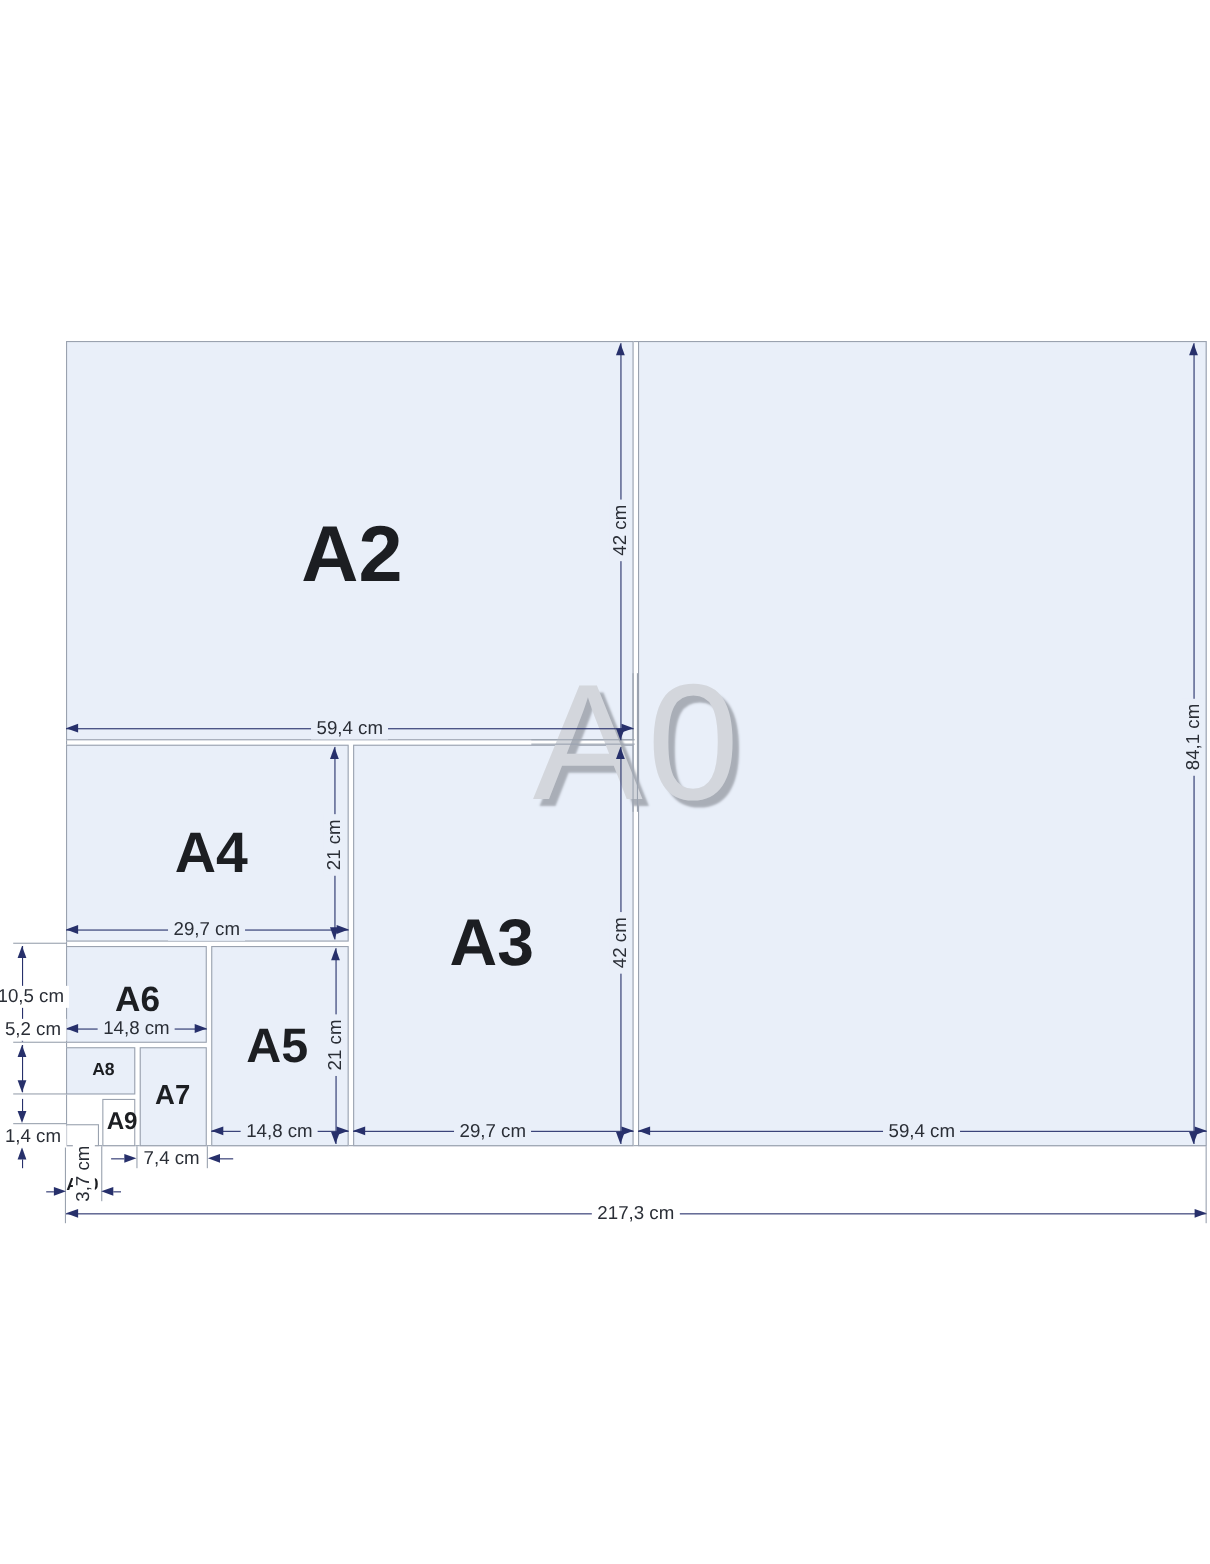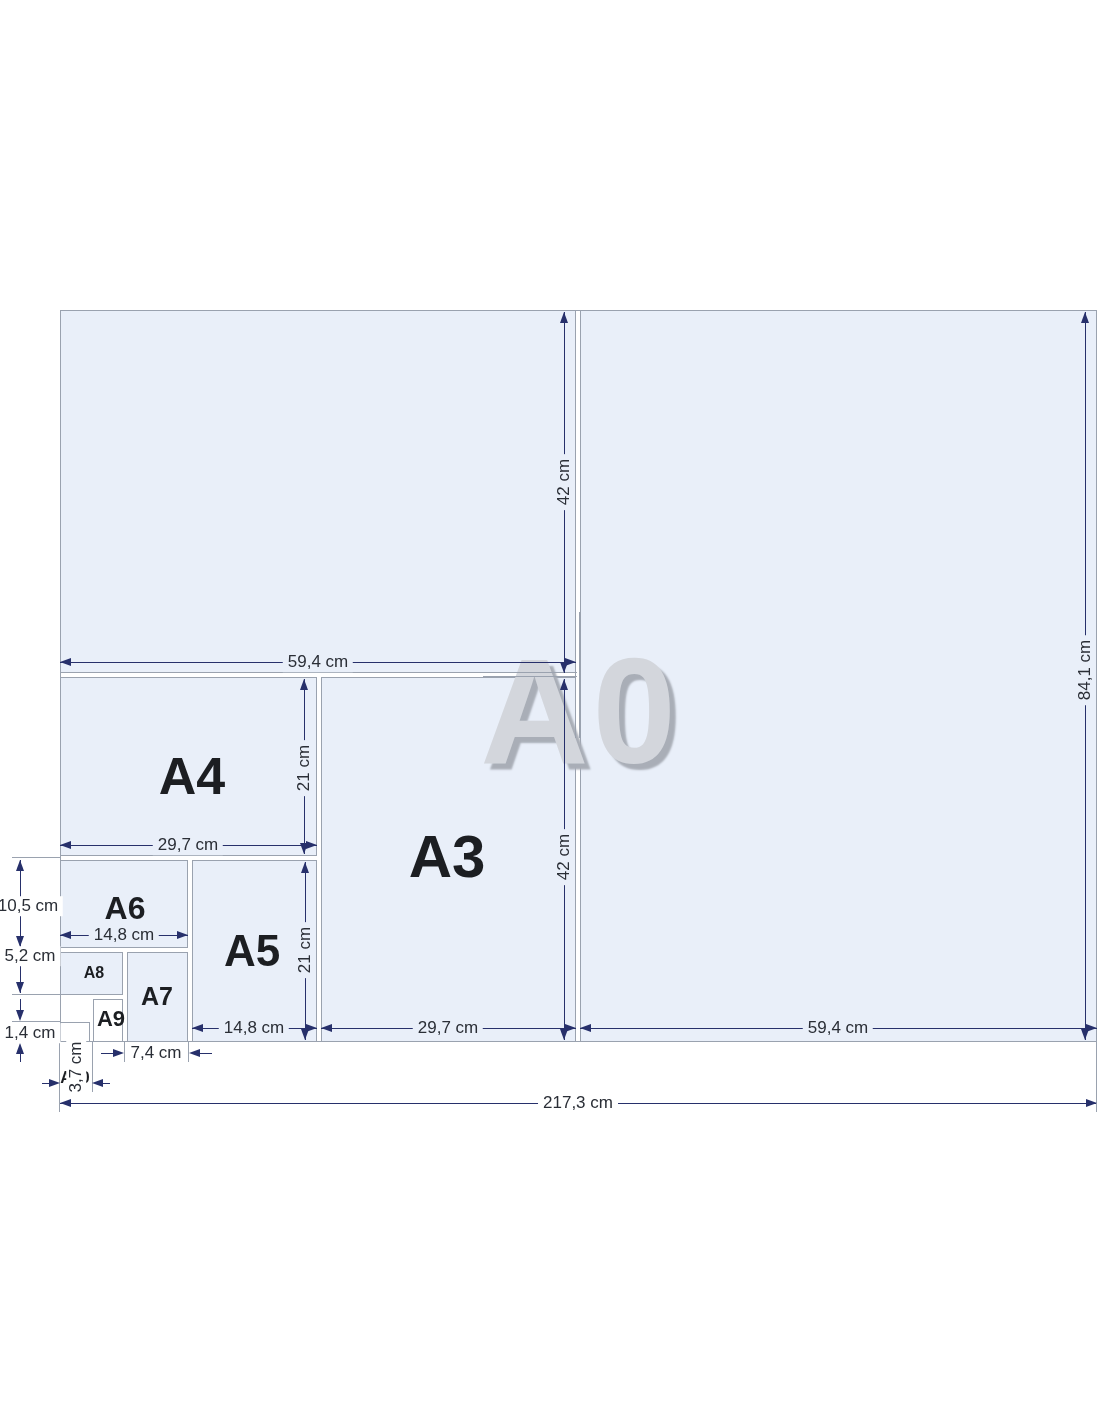--- a/index.html
+++ b/index.html
@@ -1,22 +1,22 @@
 <!DOCTYPE html>
 <html><head>
 <meta charset="utf-8">
 <style>
   html,body{margin:0;padding:0;background:#ffffff;}
   #canvas{position:relative;width:1100px;height:1422px;background:#ffffff;overflow:hidden;
           font-family:"Liberation Sans",sans-serif;}
   .sheet-outline{position:absolute;border:1px solid #9aa2af;background:transparent;z-index:1;box-sizing:border-box;}
   .paper{position:absolute;background:#e9eff9;border:1px solid #9aa2af;box-sizing:border-box;z-index:2;}
   .paper.white{background:#ffffff;}
-  .watermark{position:absolute;transform:translate(-50%,-50%);font-weight:bold;font-size:150px;
-             color:#d3d6dc;text-shadow:6px 6px 2px #a9aeb7;z-index:3;letter-spacing:4px;white-space:nowrap;margin-top:36px;}
+  .watermark{position:absolute;transform:translate(-50%,-50%);font-weight:normal;font-size:150px;
+             color:#d3d6dc;text-shadow:6px 6px 2px #a9aeb7;z-index:3;letter-spacing:4px;white-space:nowrap;}
   .plabel{position:absolute;transform:translate(-50%,-50%);font-weight:bold;color:#1c1e22;
           white-space:nowrap;z-index:4;line-height:1;}
   .dline{position:absolute;background:#27306b;z-index:5;}
   .ext{position:absolute;background:#9aa2af;z-index:5;}
   .arr{position:absolute;width:0;height:0;z-index:6;}
   .arr.l{border-top:4px solid transparent;border-bottom:4px solid transparent;border-right:11px solid #27306b;}
   .arr.r{border-top:4px solid transparent;border-bottom:4px solid transparent;border-left:11px solid #27306b;}
   .arr.u{border-left:4px solid transparent;border-right:4px solid transparent;border-bottom:11px solid #27306b;}
   .arr.d{border-left:4px solid transparent;border-right:4px solid transparent;border-top:11px solid #27306b;}
   .dlabel{position:absolute;transform:translate(-50%,-50%);font-size:17px;color:#2a2e36;
@@ -43,20 +43,21 @@
   <div class="paper white" style="left:93px;top:999px;width:30px;height:43px"></div>
   <div class="paper white" style="left:60px;top:1022px;width:30px;height:20px"></div>
 
   <div class="watermark" style="left:580px;top:675px">A0</div>
 
   <div class="ext" style="left:575px;top:612px;width:1px;height:126px"></div>
   <div class="ext" style="left:579px;top:612px;width:1px;height:126px"></div>
   <div class="ext" style="left:483px;top:672px;width:94px;height:1px"></div>
   <div class="ext" style="left:483px;top:676px;width:94px;height:1px"></div>
 
+  <div class="plabel" style="left:320px;top:504px;font-size:72px">A2</div>
   <div class="plabel" style="left:192px;top:776px;font-size:52px">A4</div>
   <div class="plabel" style="left:447px;top:857px;font-size:60px">A3</div>
   <div class="plabel" style="left:125px;top:908px;font-size:32px">A6</div>
   <div class="plabel" style="left:252px;top:951px;font-size:44px">A5</div>
   <div class="plabel" style="left:94px;top:973px;font-size:16px">A8</div>
   <div class="plabel" style="left:157px;top:996px;font-size:25px">A7</div>
   <div class="plabel" style="left:111px;top:1019px;font-size:22px">A9</div>
   <div class="plabel" style="left:75px;top:1078px;font-size:16px">A10</div>
 
   <div class="dline" style="left:60px;top:662px;width:516px;height:1px"></div>
@@ -85,21 +86,21 @@
   <div class="dlabel onblue" style="left:124px;top:935px">14,8 cm</div>
 
   <div class="dline" style="left:20px;top:860px;width:1px;height:87px"></div>
   <div class="arr u" style="left:16px;top:860px"></div>
   <div class="arr d" style="left:16px;top:936px"></div>
   <div class="dlabel onwhite" style="left:28px;top:906px">10,5 cm</div>
 
   <div class="dline" style="left:20px;top:950px;width:1px;height:43px"></div>
   <div class="arr u" style="left:16px;top:950px"></div>
   <div class="arr d" style="left:16px;top:982px"></div>
-  <div class="dlabel onwhite" style="left:30px;top:956px">5,2 cm</div>
+  <div class="dlabel onwhite" style="left:30px;top:936px">5,2 cm</div>
 
   <div class="dline" style="left:20px;top:999px;width:1px;height:11px"></div>
   <div class="arr d" style="left:16px;top:1010px"></div>
   <div class="arr u" style="left:16px;top:1043px"></div>
   <div class="dline" style="left:20px;top:1054px;width:1px;height:8px"></div>
   <div class="dlabel onwhite" style="left:30px;top:1033px">1,4 cm</div>
 
   <div class="dline" style="left:192px;top:1028px;width:125px;height:1px"></div>
   <div class="arr l" style="left:192px;top:1024px"></div>
   <div class="arr r" style="left:306px;top:1024px"></div>

